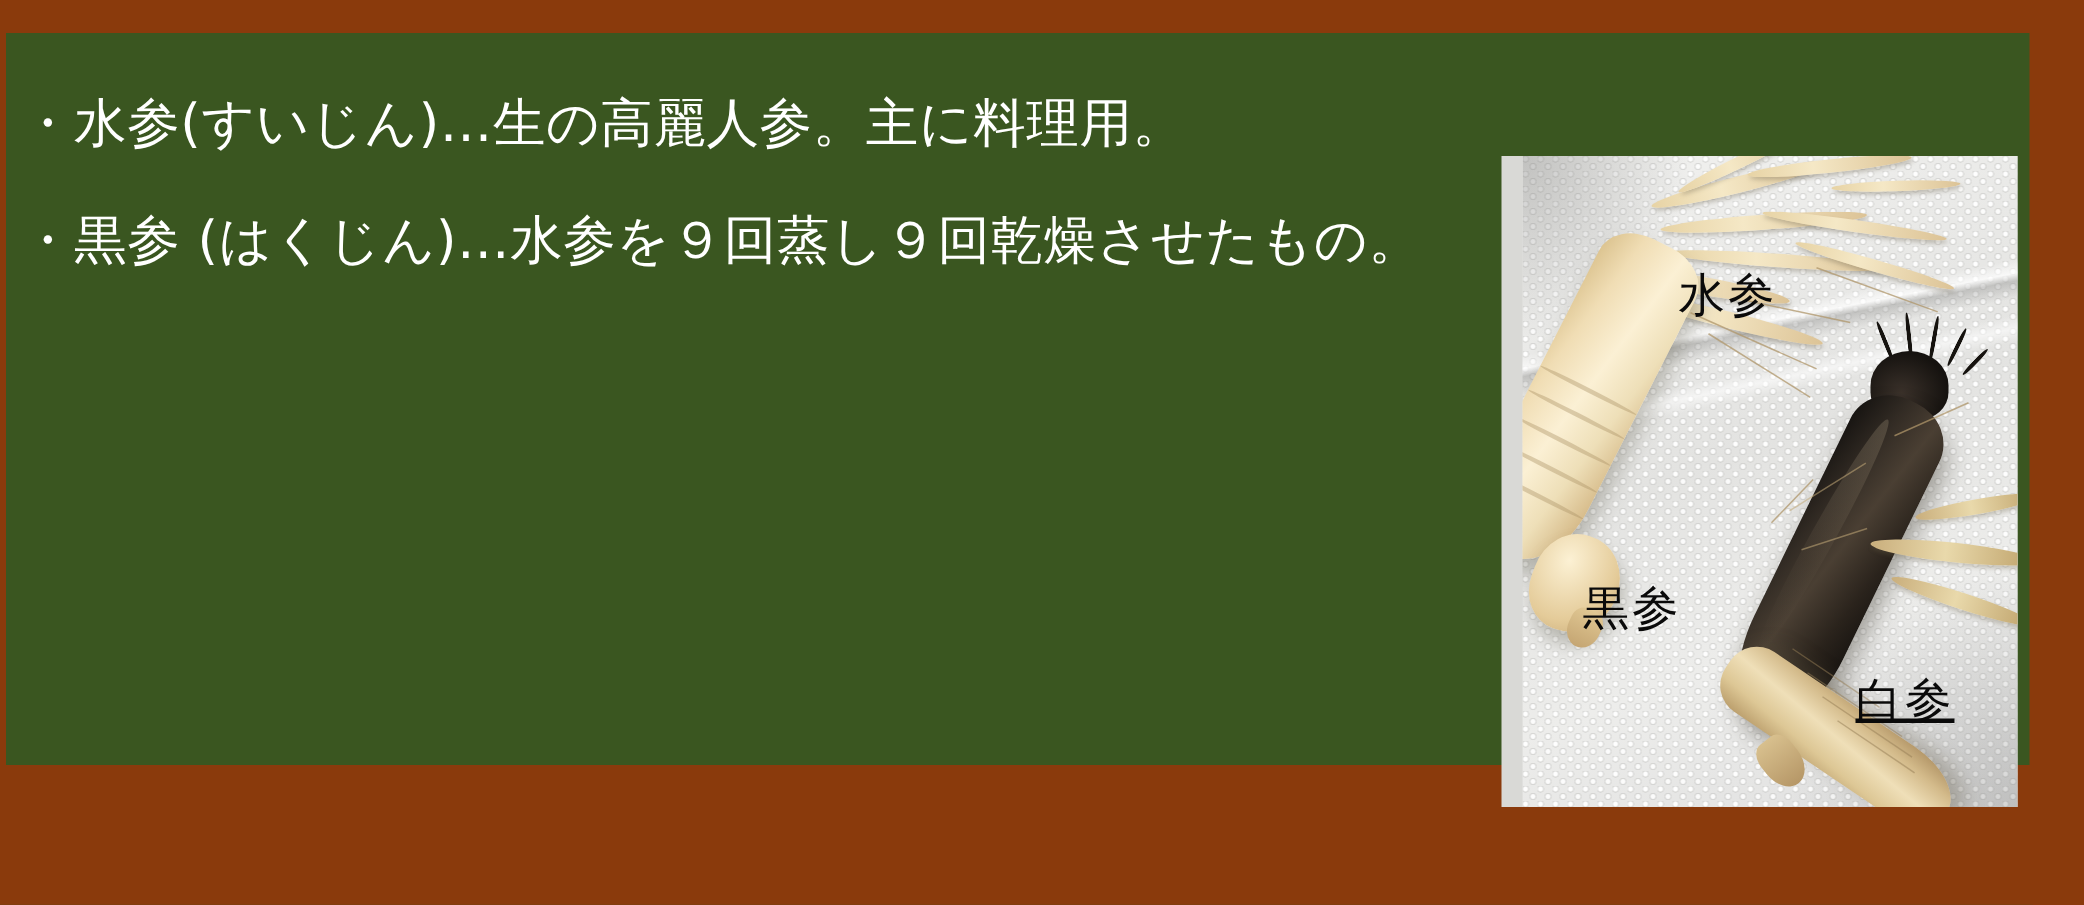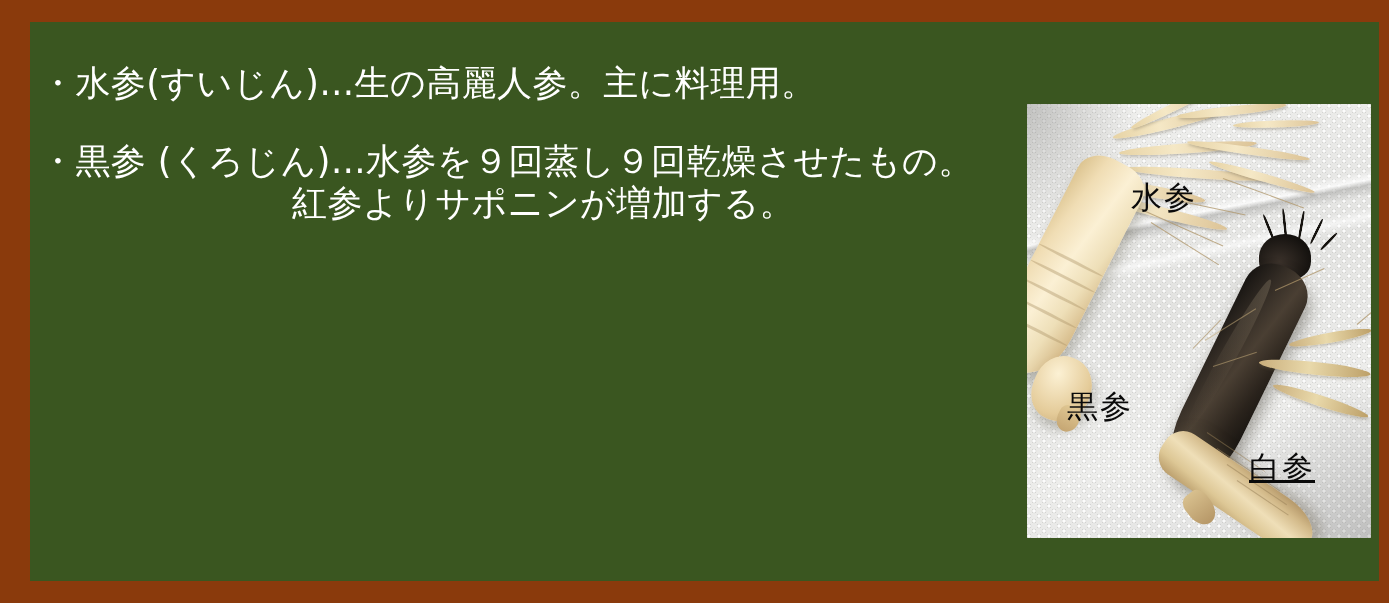--- a/index.html
+++ b/index.html
@@ -9,22 +9,22 @@
     font-family:"Liberation Sans","DejaVu Sans",sans-serif;
     overflow:hidden;
   }
   #slide {
     position:absolute; left:0; top:0;
     width:1389px; height:603px;
     background:#8a3a0c;
   }
   #slide-body {
     position:absolute;
-    left:30px; top:22px;
-    width:1349px; height:559px;
+    left:4px; top:22px;
+    width:1349px; height:488px;
     background:#3a5620;
   }
 
   
   #text-column {
     position:absolute;
     left:10px; top:40px;
     width:975px;
   }
   .bullet-block { margin-bottom:36px; }
@@ -43,20 +43,21 @@
   #photo-frame {
     position:absolute;
     left:997px; top:82px;
     width:344px; height:434px;
     overflow:hidden;
     background:#d9d9d6;
   }
   #photo {
     position:absolute; inset:0;
     overflow:hidden;
+    margin-left:14px;
   }
   
   .towel {
     position:absolute; inset:0;
     background-color:#e9e9e7;
     background-image:
       radial-gradient(circle at 2px 2px, rgba(255,255,255,.95) 1.3px, rgba(185,185,182,.55) 2.2px, rgba(0,0,0,0) 2.6px),
       radial-gradient(circle at 7px 7px, rgba(255,255,255,.85) 1.3px, rgba(180,180,177,.5) 2.2px, rgba(0,0,0,0) 2.6px),
       linear-gradient(160deg,#f2f2f0 0%,#e3e3e1 45%,#ededeb 70%,#dedede 100%);
     background-size:10px 10px,10px 10px,100% 100%;
@@ -224,22 +225,21 @@
         <div class="bullet-line">・水参(すいじん)…生の高麗人参。主に料理用。</div>
       </div>
 
       <div class="bullet-block">
       </div>
 
       <div class="bullet-block">
       </div>
 
       <div class="bullet-block">
-        <div class="bullet-line">・黒参 (くろじん)…水参を９回蒸し９回乾燥させたもの。</div>
-        <div class="bullet-line cont">紅参よりサポニンが増加する。</div>
+        <div class="bullet-line">・黒参 (はくじん)…水参を９回蒸し９回乾燥させたもの。</div>
       </div>
 
     </div>
 
     <div id="photo-frame">
       <div id="photo">
 
         <div class="towel"></div>
         <div class="towel-seam"></div>
         <div class="towel-seam2"></div>

